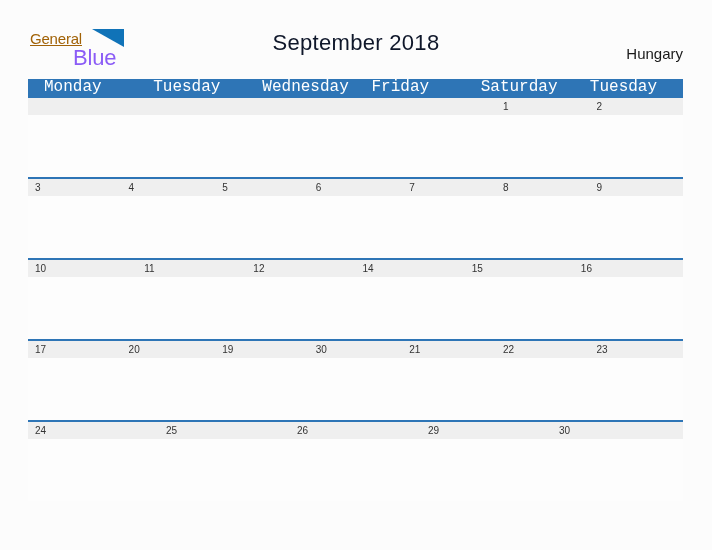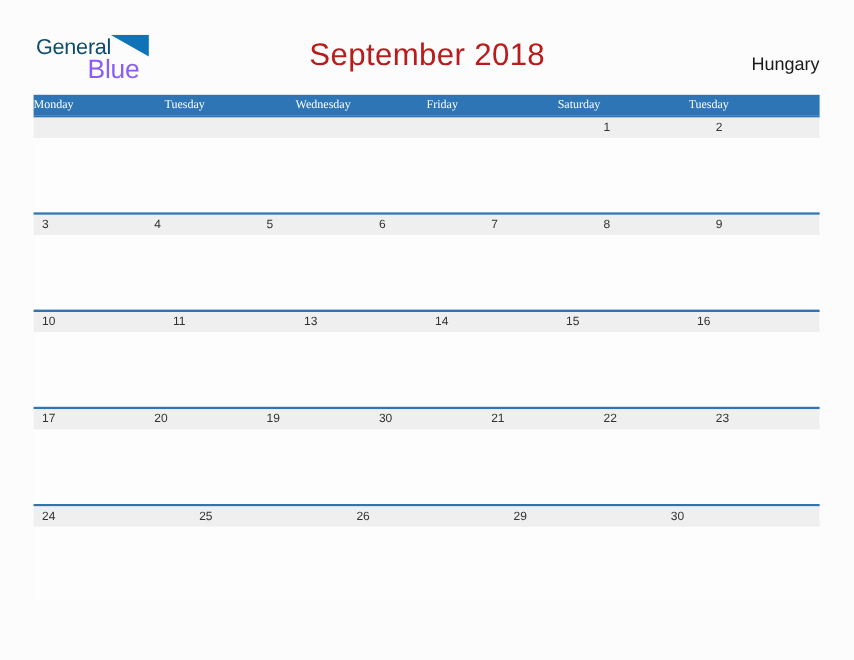--- a/index.html
+++ b/index.html
@@ -27,25 +27,26 @@
     position: absolute;
     left: 30px;
     top: 28px;
     width: 130px;
     height: 44px;
   }
   .logo-general {
     position: absolute;
     left: 0;
     top: 0;
-    font-size: 18px;
-    color: #0c4a6e;
+    font-size: 15px;
+    color: #a16207;
     letter-spacing: -0.2px;
     line-height: 22px;
     font-family: "Liberation Sans", sans-serif;
+    text-decoration: underline;
   }
   .logo-blue {
     position: absolute;
     left: 43px;
     top: 19px;
     font-size: 22px;
     color: #8b5cf6;
     letter-spacing: -0.2px;
     line-height: 22px;
     font-family: "Liberation Sans", sans-serif;
@@ -57,22 +58,22 @@
     width: 34px;
     height: 22px;
   }
 
   .cal-title {
     position: absolute;
     left: 0;
     right: 0;
     top: 30px;
     text-align: center;
-    font-size: 26px;
-    color: #b91c1c;
+    font-size: 22px;
+    color: #0f172a;
     font-family: "Liberation Sans", sans-serif;
     font-weight: normal;
     margin: 0;
     letter-spacing: 0.3px;
   }
 
   .cal-country {
     position: absolute;
     right: 29px;
     top: 45px;
@@ -90,25 +91,25 @@
   }
 
   .weekday-row {
     display: flex;
     background: #2e75b6;
     height: 17px;
   }
   .weekday-cell {
     flex: 1 1 0;
     color: #ffffff;
-    font-size: 10px;
+    font-size: 16px;
     line-height: 17px;
-    padding-left: 0;
+    padding-left: 16px;
     box-sizing: border-box;
-    font-family: Liberation Serif, serif;
+    font-family: Liberation Mono, monospace;
     white-space: nowrap;
     overflow: hidden;
   }
 
   .week-row {
     border-top: 2px solid #2e75b6;
   }
   .week-row:first-of-type {
     border-top: none;
   }
@@ -206,21 +207,21 @@
       <div class="body-cell"></div>
       <div class="body-cell"></div>
       <div class="body-cell"></div>
     </div>
   </div>
 
   <div class="week-row">
     <div class="date-band">
       <div class="date-cell">10</div>
       <div class="date-cell">11</div>
-      <div class="date-cell">13</div>
+      <div class="date-cell">12</div>
       <div class="date-cell">14</div>
       <div class="date-cell">15</div>
       <div class="date-cell">16</div>
     </div>
     <div class="week-body">
       <div class="body-cell"></div>
       <div class="body-cell"></div>
       <div class="body-cell"></div>
       <div class="body-cell"></div>
       <div class="body-cell"></div>

